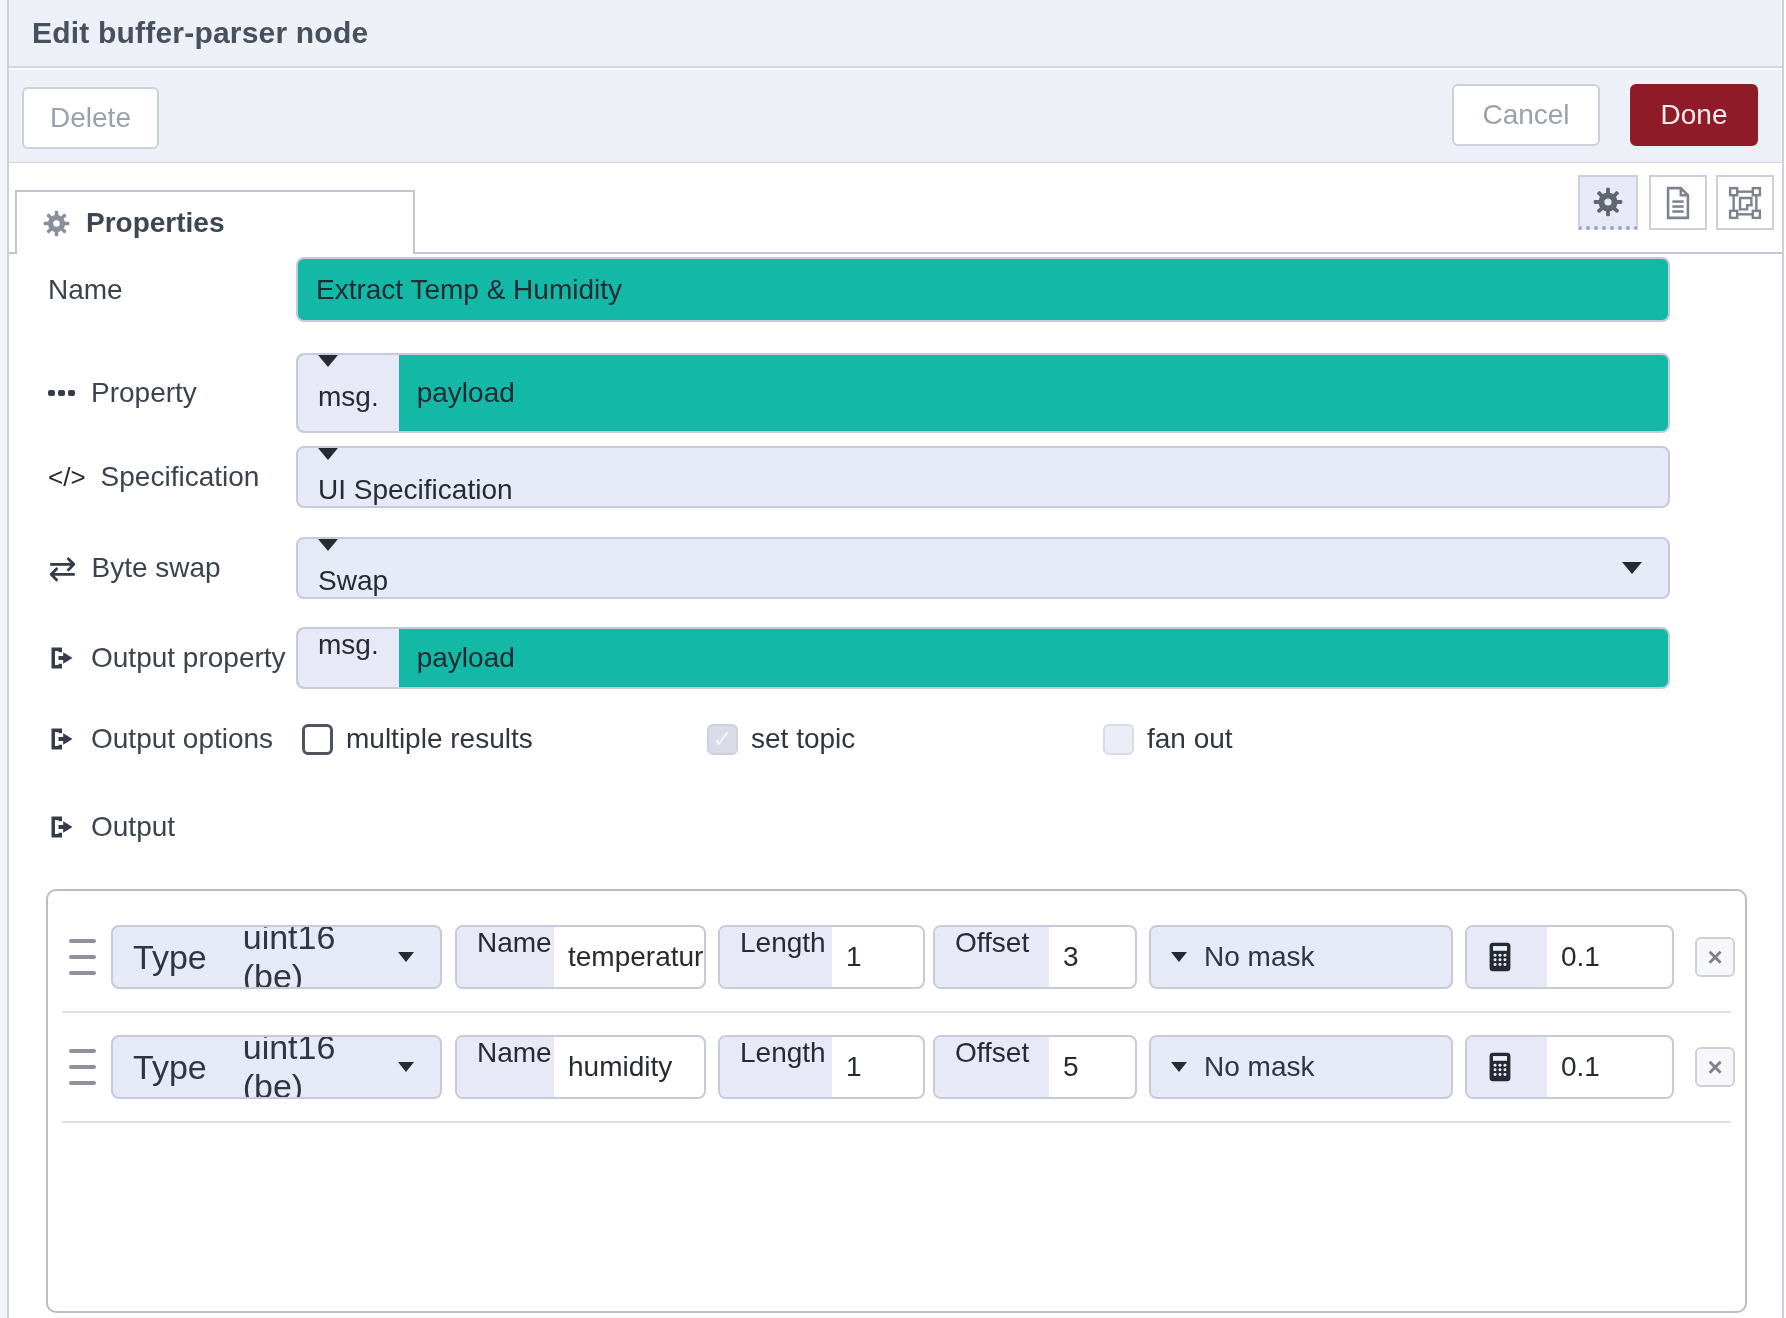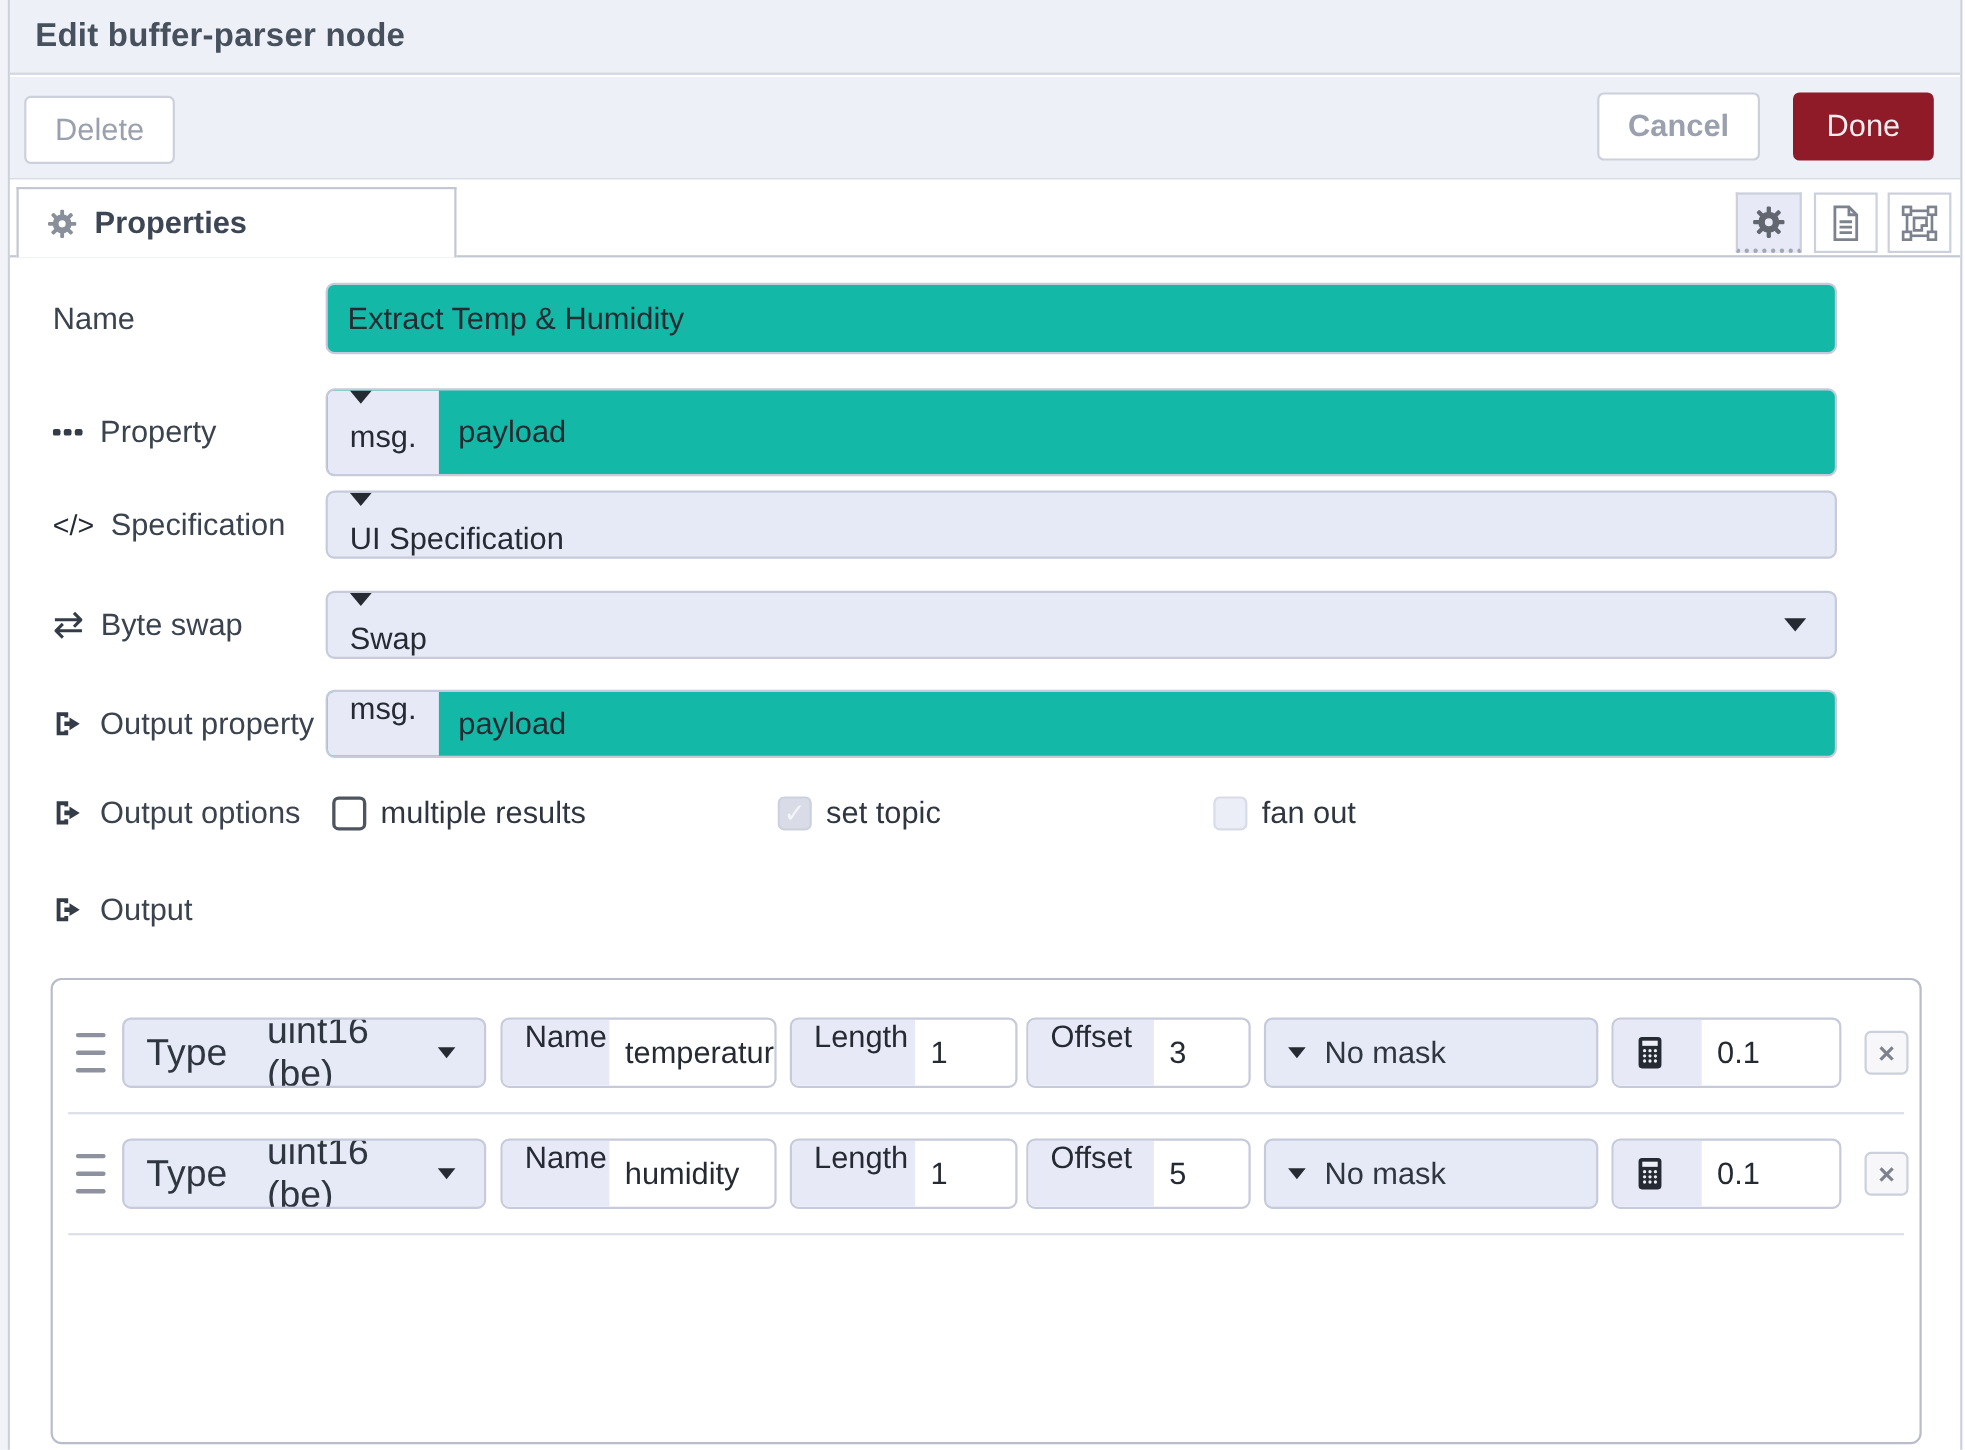--- a/index.html
+++ b/index.html
@@ -14,25 +14,25 @@
          border-bottom:2px solid #d4d7e2; display:flex; align-items:center; }
   .hdr .title { font-size:30px; font-weight:bold; color:#47515d; padding-left:23px; letter-spacing:.2px; }
 
   
   .toolbar { position:absolute; left:0; top:70px; width:100%; height:93px; background:#eef0f7;
              border-bottom:1px solid #d4d7e2; }
   .btn { position:absolute; height:62px; border-radius:6px; font-size:28px; cursor:pointer;
          display:flex; align-items:center; justify-content:center;
          font-family:"Liberation Sans","DejaVu Sans",sans-serif; }
   .btn-delete { left:13px;  top:17px; width:137px; background:#fff; border:2px solid #ccd0db; color:#9aa0ad; }
-  .btn-cancel { left:1443px; top:14px; width:148px; background:#fff; border:2px solid #ccd0db; color:#9aa0ad;font-weight:bold; }
+  .btn-cancel { left:1443px; top:14px; width:148px; background:#fff; border:2px solid #ccd0db; color:#9aa0ad; }
   .btn-done   { left:1621px; top:14px; width:128px; background:#8f1a28; border:2px solid #8f1a28; color:#f3ecee; }
 
   
-  .tabbar { position:absolute; left:0; top:164px; width:100%; height:70px; background:#fff;
+  .tabbar { position:absolute; left:0; top:164px; width:100%; height:90px; background:#fff;
             border-bottom:2px solid #c3c7d2; }
   .tab { position:absolute; left:6px; bottom:-2px; width:400px; height:64px; background:#fff;
          border:2px solid #c3c7d2; border-bottom:none; display:flex; align-items:center;
          gap:16px; padding-left:26px; cursor:pointer; }
   .tab-label { font-size:28px; font-weight:bold; color:#3d4754; }
   .pane-btn { position:absolute; top:11px; height:55px; background:#fff; border:2px solid #ccd0db;
               display:flex; align-items:center; justify-content:center; cursor:pointer; }
   .pane-btn.active { background:#e7e9f7; border-bottom:4px dotted #a2a7b4; }
   .pb-gear { left:1569px; width:60px; }
   .pb-doc  { left:1640px; width:58px; }

